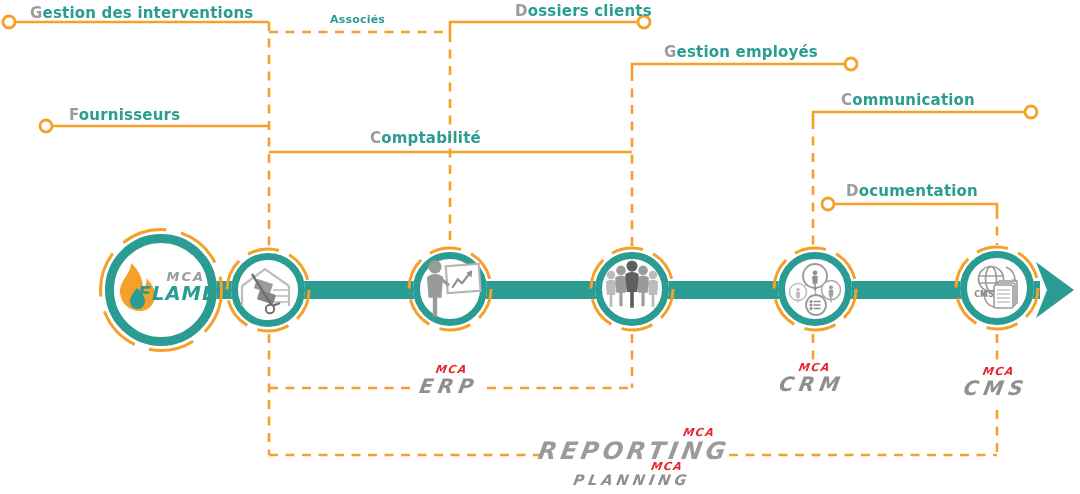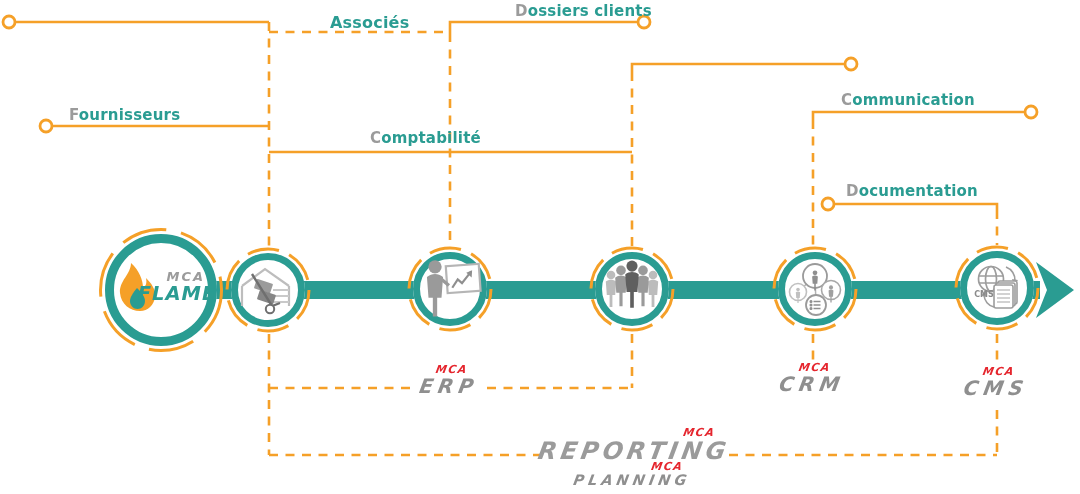--- a/index.html
+++ b/index.html
@@ -4,21 +4,21 @@
 <style>
   html,body{margin:0;padding:0;background:#fff;}
   .stage{position:relative;width:1080px;height:494px;background:#fff;overflow:hidden;
          font-family:"DejaVu Sans",sans-serif;}
   .stage svg{position:absolute;left:0;top:0;}
 
   
   .feat{position:absolute;font-weight:bold;font-size:15px;color:#2A9C92;
         letter-spacing:.2px;white-space:nowrap;}
   .feat.fl::first-letter{color:#9b9b9b;}
-  .feat.small{font-size:16px;}
+  .feat.small{font-size:11px;}
   .f1{left:30px;top:4px;}
   .f2{left:69px;top:106px;}
   .f3{left:330px;top:13px;}
   .f4{left:481px;top:2px;margin-left:34px;}
   .f5{left:370px;top:129px;}
   .f6{left:664px;top:43px;}
   .f7{left:841px;top:91px;}
   .f8{left:846px;top:182px;}
 
   
@@ -186,24 +186,26 @@
         <rect x="1" y="-7" width="19" height="23" rx="2" fill="#fff" stroke="#9d9d9d" stroke-width="1.6"></rect>
         <rect x="-1" y="-5" width="19" height="23" rx="2" fill="#fff" stroke="#9d9d9d" stroke-width="1.6"></rect>
         <rect x="-3" y="-3" width="19" height="23" rx="2" fill="#fff" stroke="#9d9d9d" stroke-width="1.6"></rect>
         <path d="M 0 2 H 13 M 0 6 H 13 M 0 10 H 13 M 0 14 H 13" stroke="#c4c4c4" stroke-width="1.3" fill="none"></path>
       </g>
       <text x="-13" y="9" text-anchor="middle" font-size="8" font-weight="bold" fill="#8a8a8a">CMS</text>
     </g>
   </g>
 </svg>
 
+<div class="feat fl f1">Gestion des interventions</div>
 <div class="feat fl f2">Fournisseurs</div>
 <div class="feat small f3">Associés</div>
 <div class="feat fl f4">Dossiers clients</div>
 <div class="feat fl f5">Comptabilité</div>
+<div class="feat fl f6">Gestion employés</div>
 <div class="feat fl f8">Documentation</div>
 <div class="feat fl f7">Communication</div>
 
 <div class="prod p-erp">
   <span class="mca">MCA</span>
   <span class="name">ERP</span>
 </div>
 <div class="prod p-crm">
   <span class="mca">MCA</span>
   <span class="name">CRM</span>

